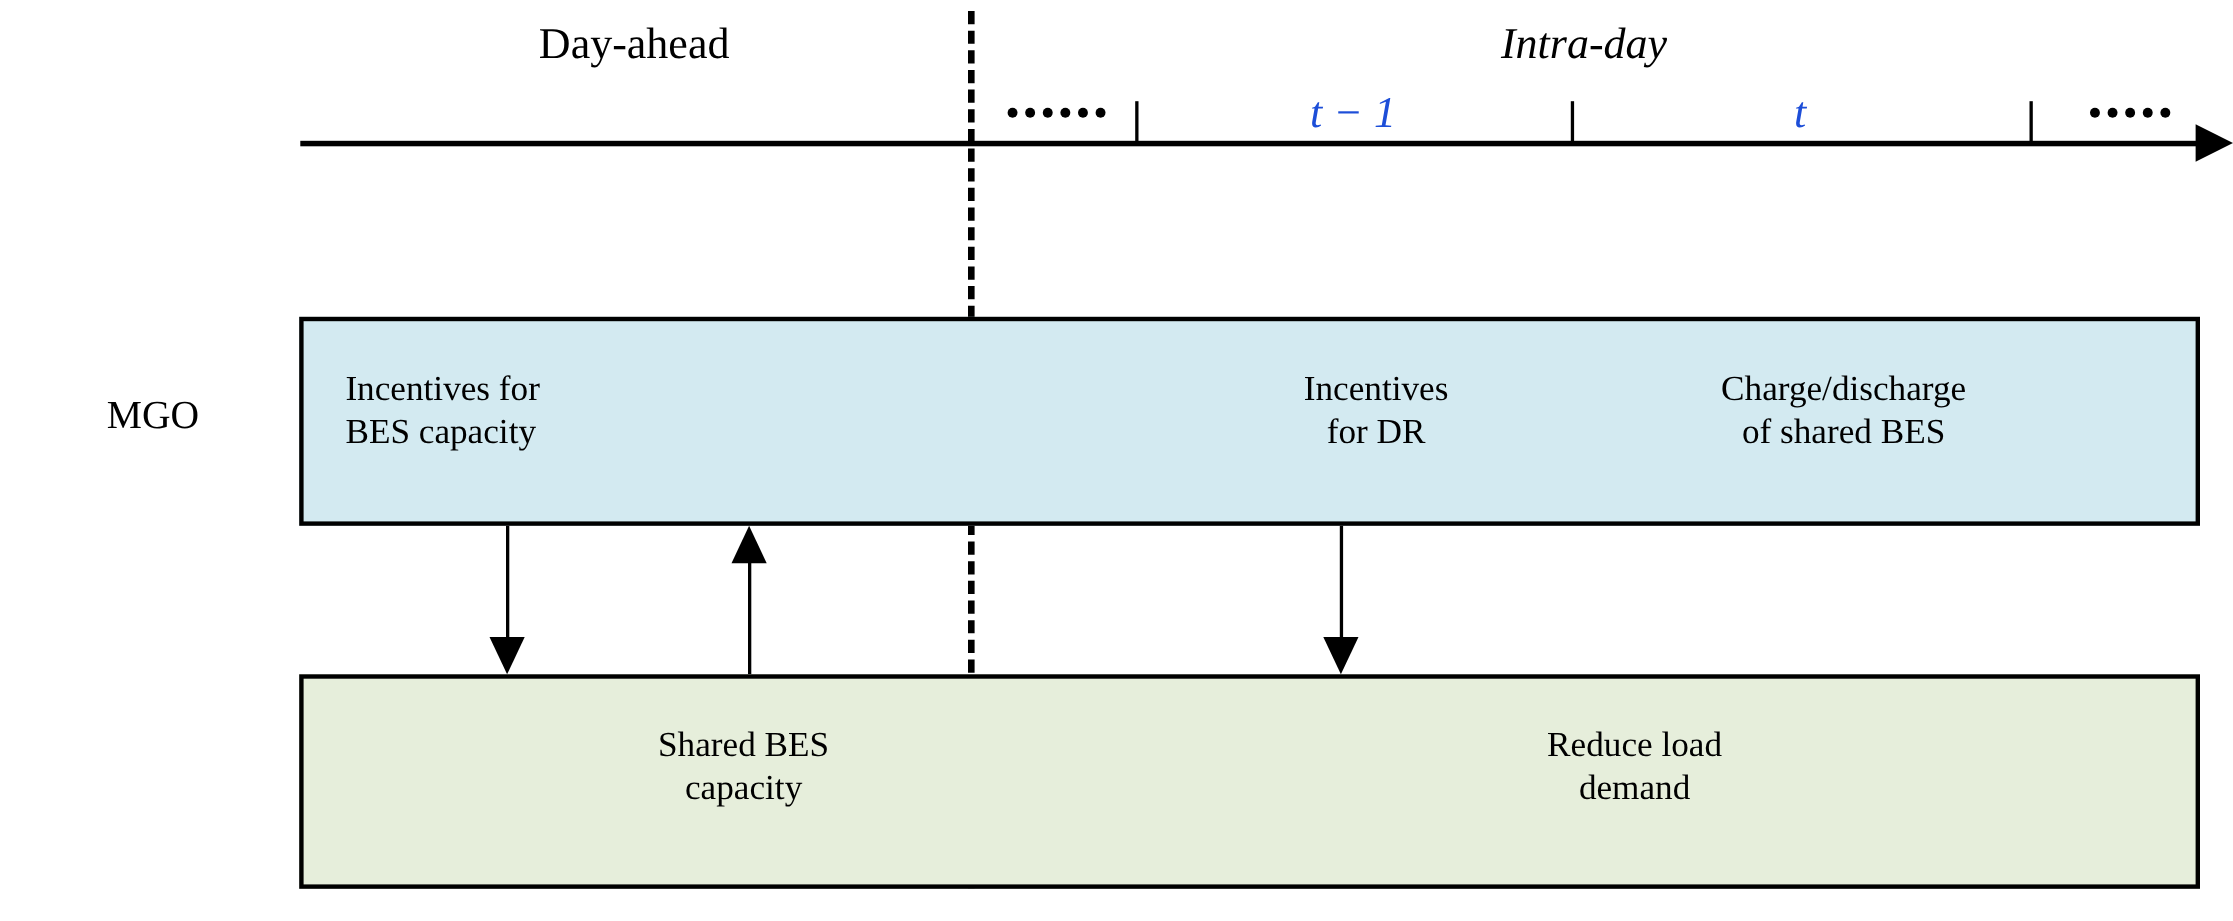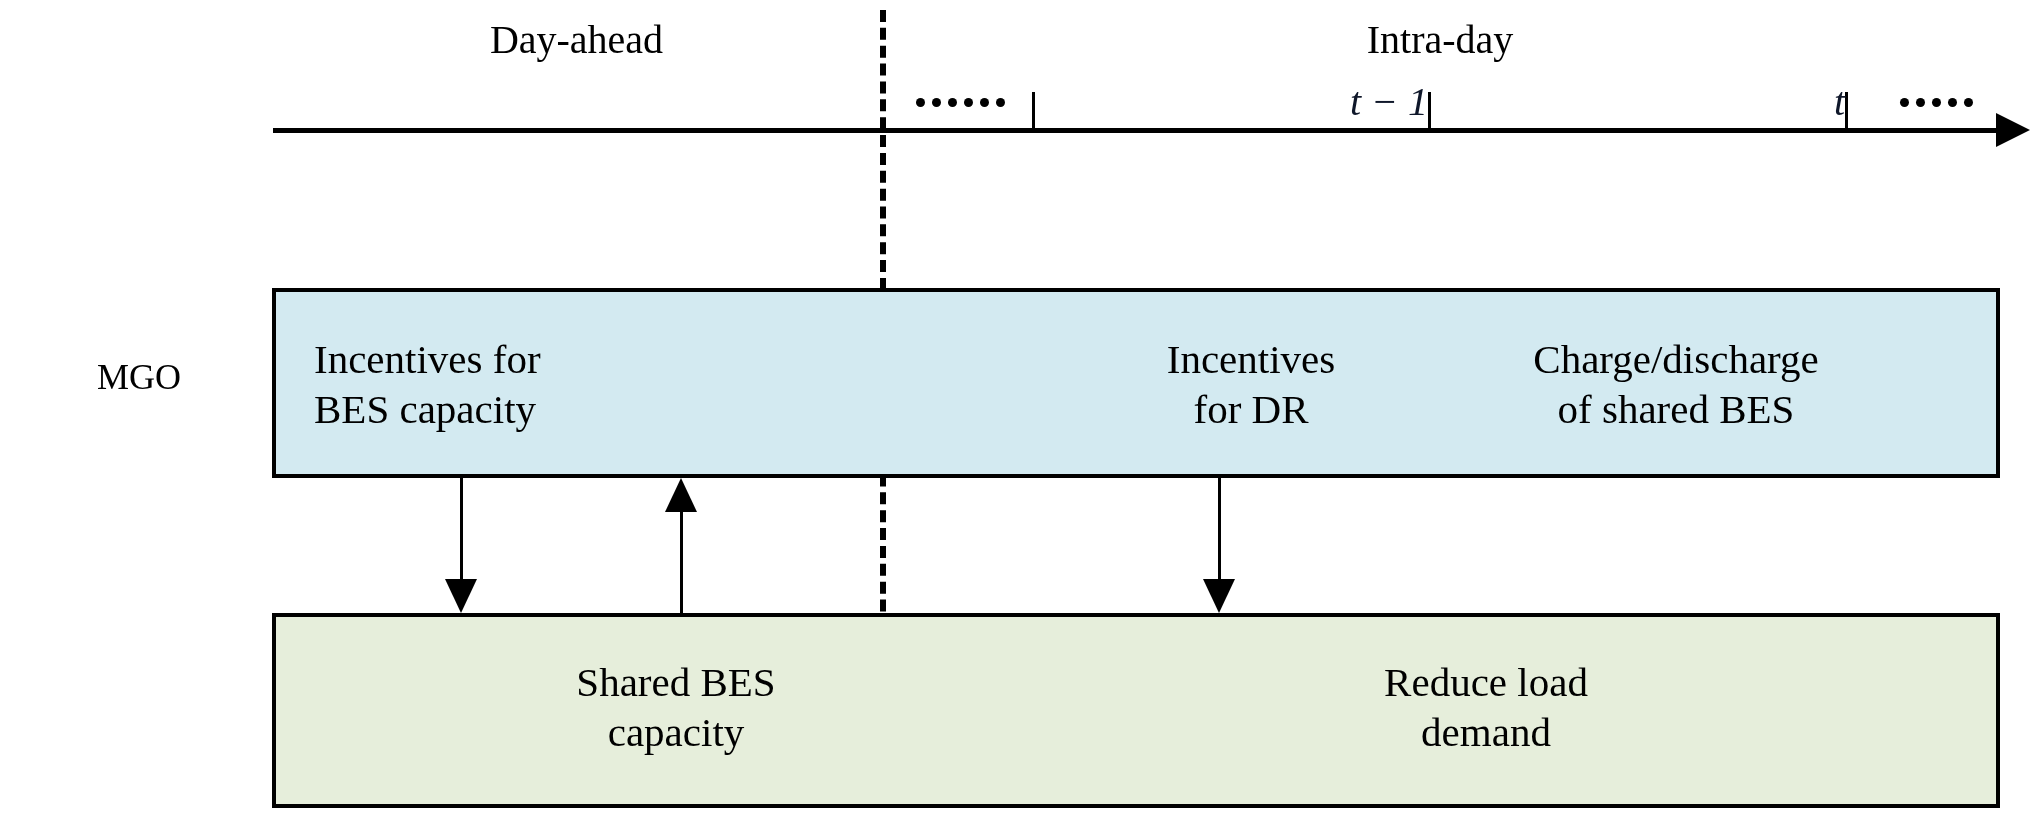--- a/index.html
+++ b/index.html
@@ -52,22 +52,22 @@
   .tick {
     position: absolute;
     width: 3px;
     background: #000;
   }
   .slot-label {
     position: absolute;
     font-size: 40px;
     font-style: italic;
     white-space: nowrap;
-    text-align: right;
-    color: #0f172a;
+    text-align: center;
+    color: #1d4ed8;
   }
   .dots {
     position: absolute;
     display: flex;
     align-items: center;
     gap: 7px;
     height: 12px;
   }
   .dots i {
     display: block;
@@ -88,21 +88,21 @@
   .lane {
     position: absolute;
     border: 4px solid #000;
     box-sizing: border-box;
   }
   .lane.mgo      { background: #d3eaf1; }
   .lane.prosumer { background: #e6eedb; }
 
   .lane-cell {
     position: absolute;
-    font-size: 41px;
+    font-size: 32px;
     line-height: 1.22;
     color: #000;
     text-align: center;
     white-space: pre-line;
   }
   .lane-cell.left-align { text-align: left; }
 
   
   .conn { position: absolute; }
   .conn .shaft {
@@ -128,21 +128,21 @@
     border-bottom: 34px solid #000;
   }
 </style>
 </head>
 <body>
 
 <div id="stage">
 
   <div class="abs phase-title" style="left:273px; top:16px; width:607px;">Day-ahead</div>
 
-  <div class="abs phase-title" style="left:1160px; top:16px; width:560px;">Intra-day</div>
+  <div class="abs phase-title" style="left:1160px; top:16px; width:560px;font-style:italic;">Intra-day</div>
 
   <div class="axis-line" style="left:273px; top:128px; width:1725px;"></div>
   <div class="axis-arrowhead" style="left:1996px; top:113px;"></div>
 
   <div class="tick" style="left:1032px; top:92px; height:38px;"></div>
   <div class="tick" style="left:1428px; top:92px; height:38px;"></div>
   <div class="tick" style="left:1845px; top:92px; height:38px;"></div>
 
   <div class="dots" style="left:916px; top:96px;">
     <i></i>

